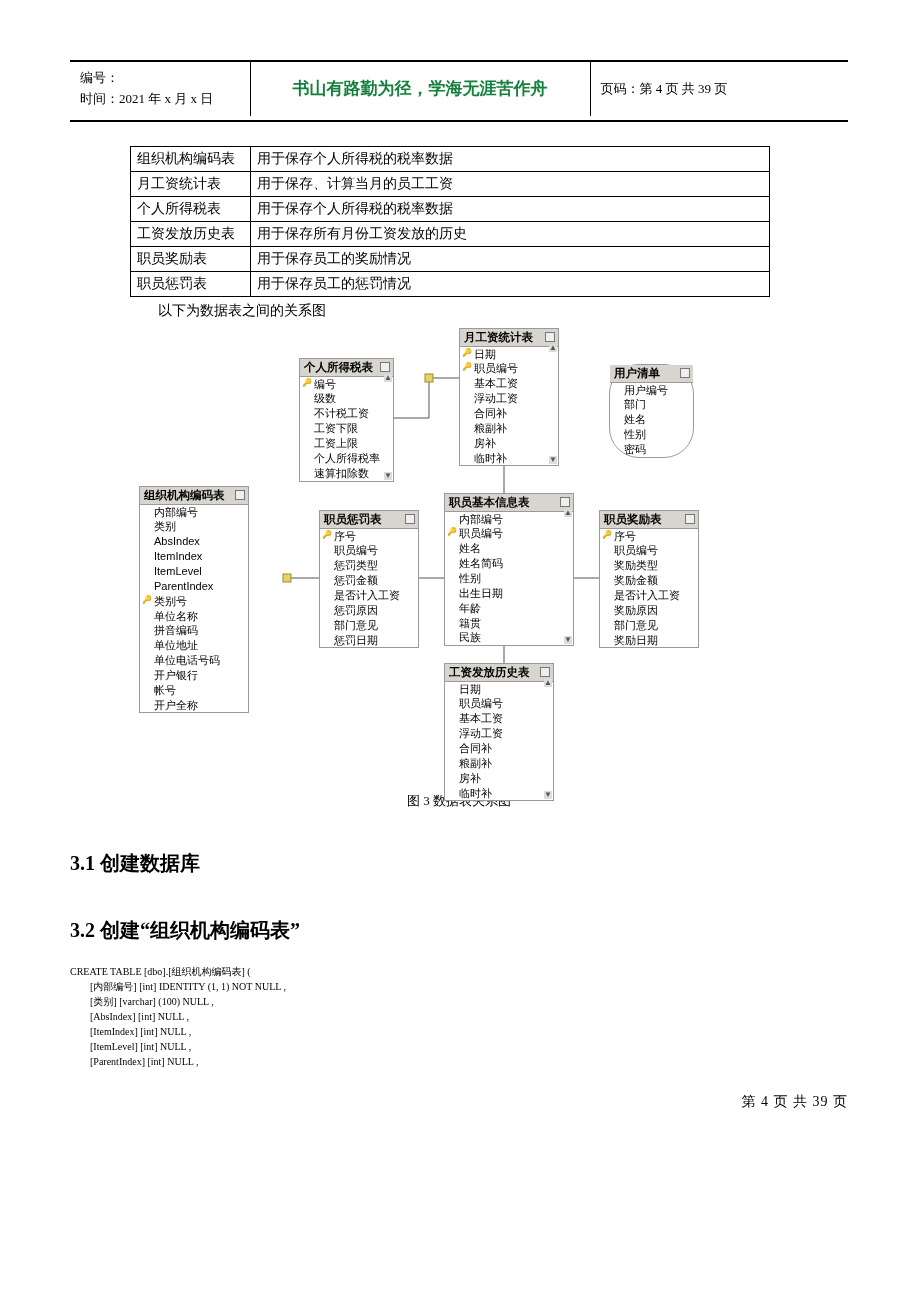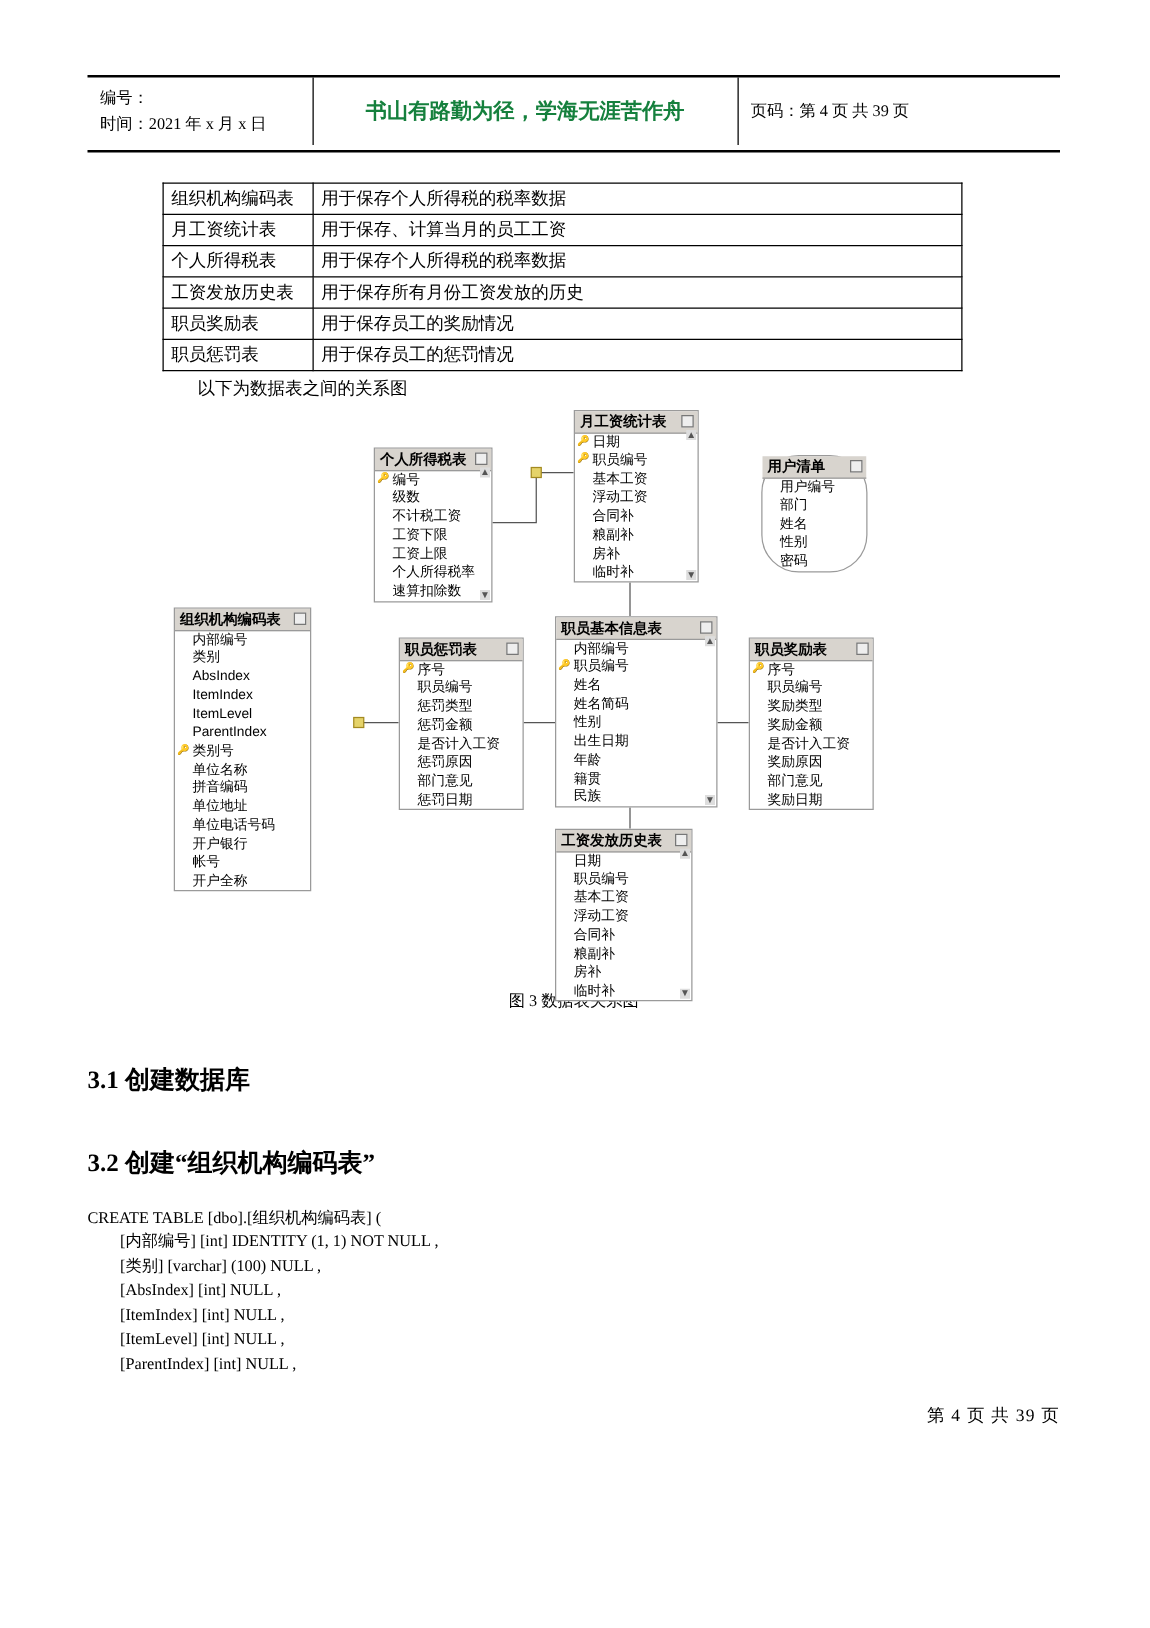--- a/index.html
+++ b/index.html
@@ -130,21 +130,21 @@
     margin: 40px 0 20px 0;
   }
   .para {
     font-size: 14.5px;
     line-height: 1.7;
     text-indent: 2em;
     margin: 0 0 6px 0;
   }
   .code-block {
     font-family: "Times New Roman", serif;
-    font-size: 13px;
+    font-size: 10px;
     line-height: 1.5;
     margin-top: 18px;
     white-space: pre;
   }
   .footer-page {
     text-align: right;
     font-size: 14px;
     margin-top: 24px;
     letter-spacing: 1px;
   }

